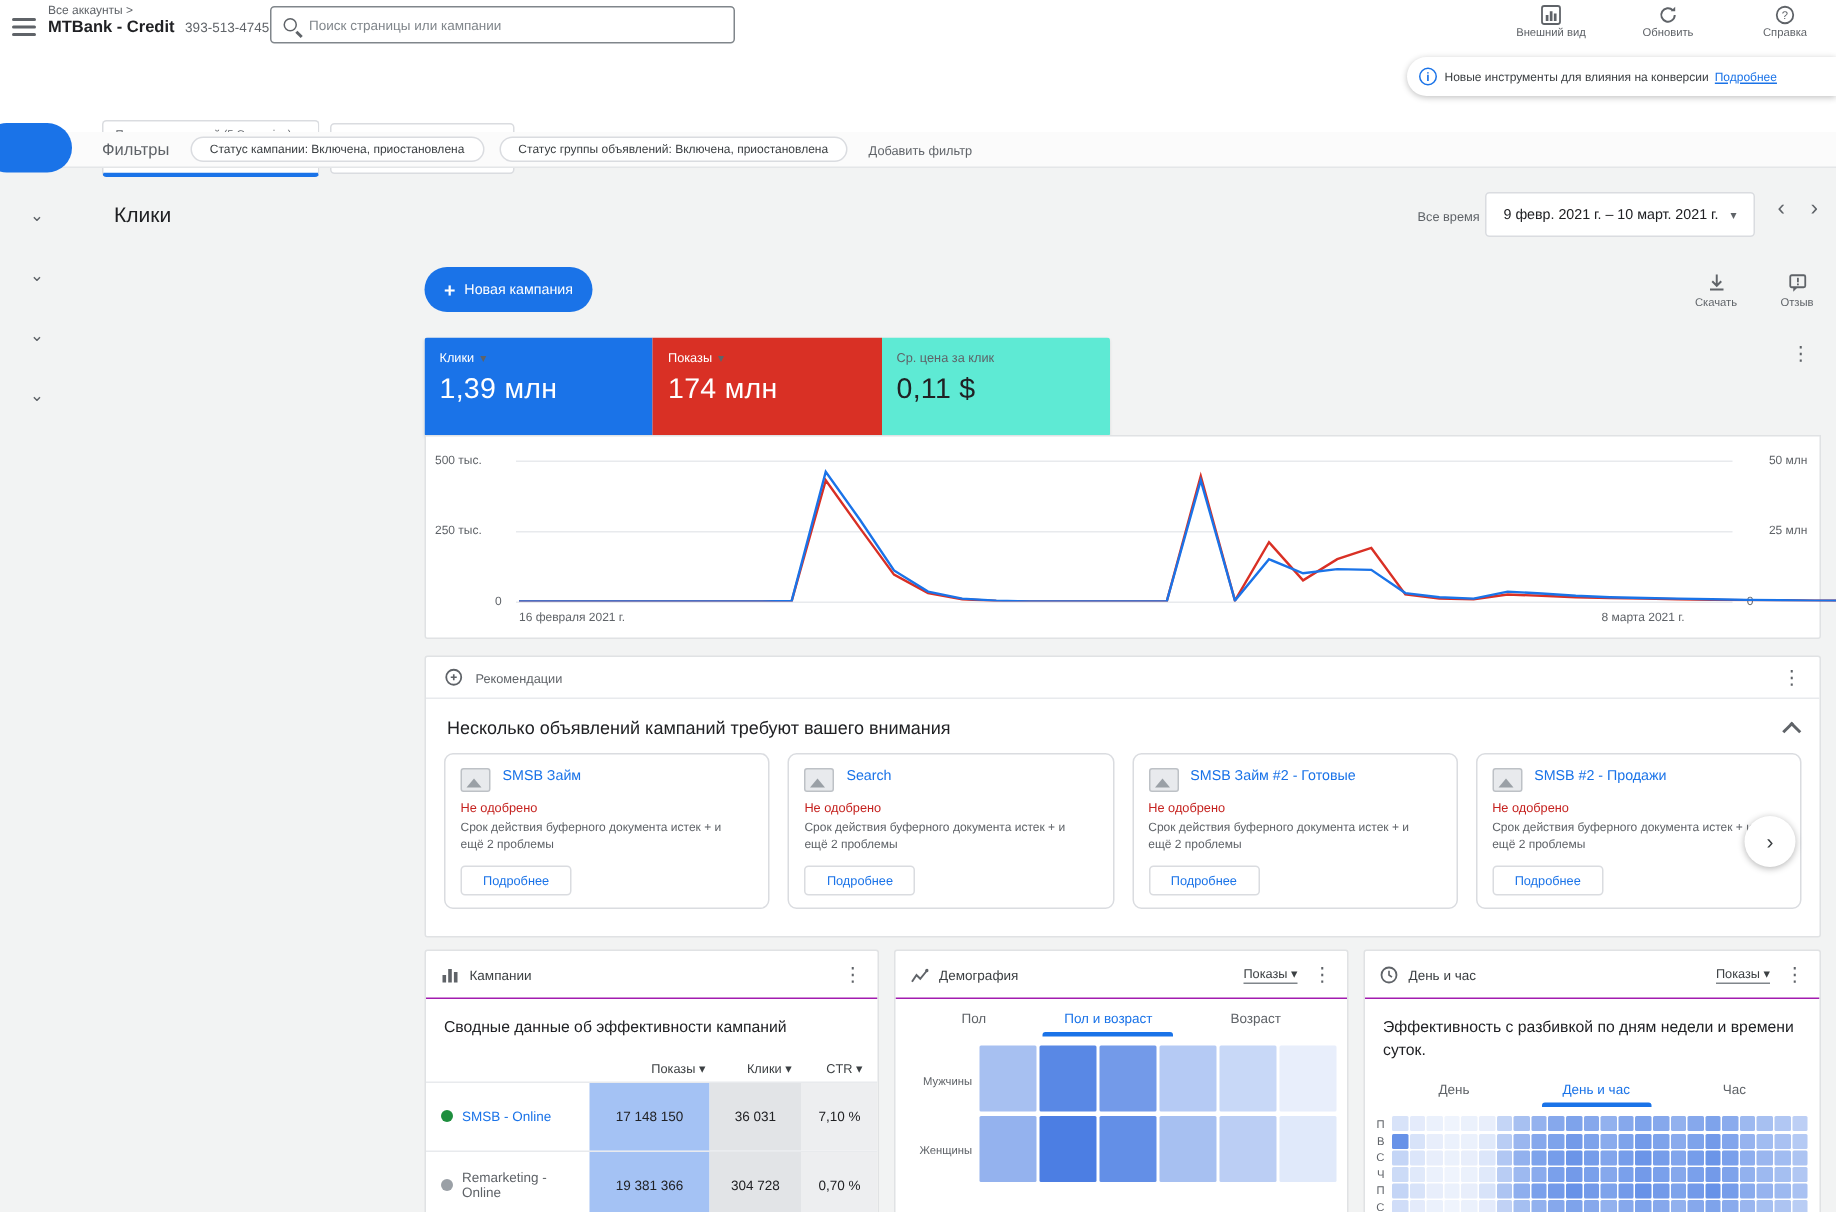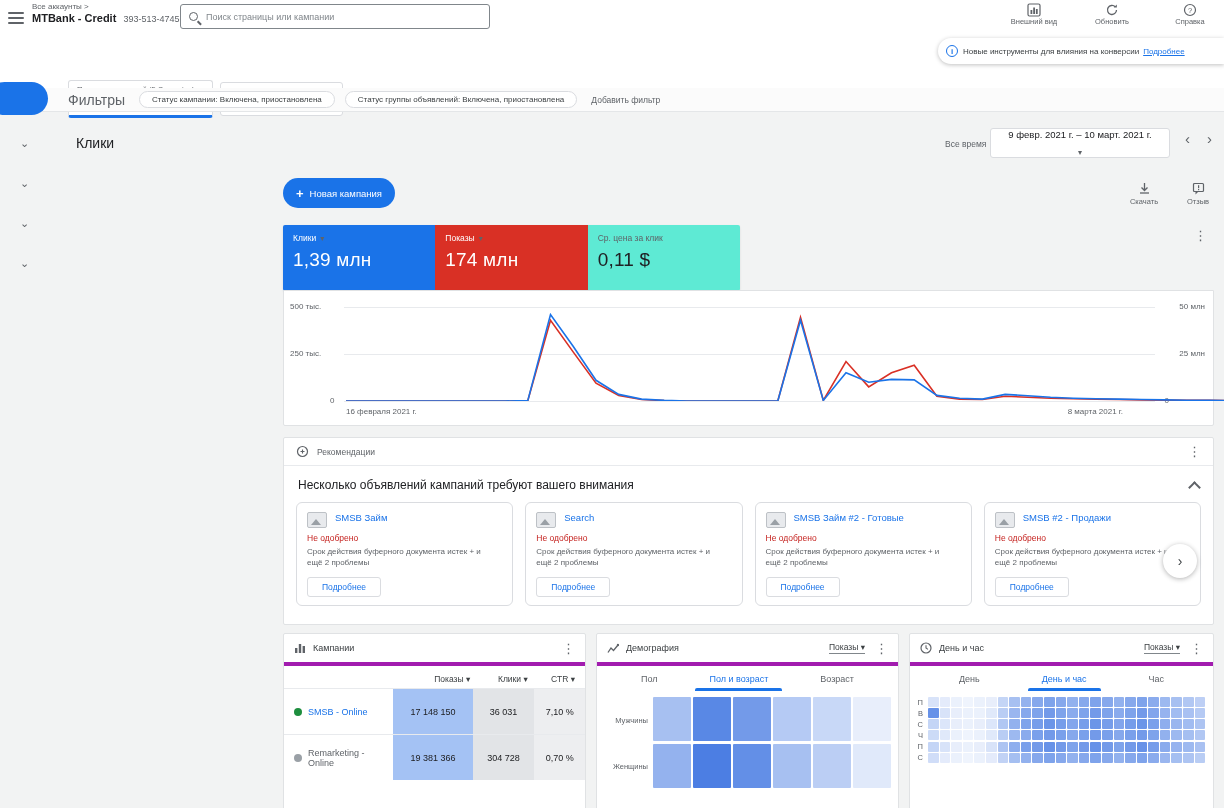--- a/index.html
+++ b/index.html
@@ -38,31 +38,31 @@
   .navpill { position:absolute; left:-12px; top:48px; width:60px; height:33px; background:#1a73e8; border-radius:17px; z-index:2; cursor:pointer; }
   .dd { position:absolute; background:#fff; border:1px solid #dadce0; border-radius:3px; padding:4px 8px; cursor:pointer; }
   .dd .sm { font-size:7.5px; color:#5f6368; white-space:nowrap; }
   .dd .val { font-size:9.5px; color:#202124; margin-top:2px; white-space:nowrap; }
   .dd .ddcaret { position:absolute; right:7px; top:50%; margin-top:-4px; font-size:9px; color:#5f6368; }
   .dd1 { left:68px; top:46px; width:145px; height:38px; border-bottom:3px solid #1a73e8; }
   .dd2 { left:220px; top:48px; width:123px; height:34px; }
 
   
   .filterbar { position:absolute; top:88px; left:0; right:0; height:24px; background:#fbfbfb; border-bottom:1px solid #e4e6e8; display:flex; align-items:center; padding-left:68px; z-index:1; }
-  .filters-lbl { font-size:14px; color:#5f6368; margin-right:14px; }
+  .filters-lbl { font-size:11px; color:#5f6368; margin-right:14px; }
   .chip { border:1px solid #dadce0; border-radius:11px; background:#fff; font-size:8px; color:#3c4043; padding:3px 12px; margin-right:10px; white-space:nowrap; cursor:pointer; }
   .addfilter { font-size:8.5px; color:#5f6368; margin-left:4px; cursor:pointer; }
 
   
   .rail-chev { position:absolute; left:20px; font-size:11px; color:#5f6368; cursor:pointer; }
 
   
   .page-title { position:absolute; left:76px; top:135px; font-size:14px; color:#202124; }
   .date-lbl { position:absolute; left:945px; top:139px; font-size:8.5px; color:#5f6368; }
-  .datebox { position:absolute; left:990px; top:128px; width:180px; height:30px; background:#fff; border:1px solid #dadce0; border-radius:3px; display:flex; align-items:center; justify-content:center; gap:8px; font-size:9.5px; color:#202124; cursor:pointer;flex-direction:column; }
+  .datebox { position:absolute; left:990px; top:128px; width:180px; height:30px; background:#fff; border:1px solid #dadce0; border-radius:3px; display:flex; align-items:center; justify-content:center; gap:8px; font-size:9.5px; color:#202124; cursor:pointer; }
   .date-nav { position:absolute; top:130px; font-size:15px; color:#5f6368; cursor:pointer; }
 
   
   .btn-new { position:absolute; left:283px; top:178px; width:112px; height:30px; border:none; border-radius:15px; background:#1a73e8; color:#fff; font-size:9.5px; font-family:inherit; cursor:pointer; display:flex; align-items:center; justify-content:center; gap:6px; }
   .btn-new .plus { font-size:13px; font-weight:bold; }
   .mini-act { position:absolute; top:182px; width:44px; text-align:center; cursor:pointer; }
   .mini-act svg { display:block; margin:0 auto; }
   .mini-act .lbl { font-size:7.5px; color:#5f6368; margin-top:2px; }
   .kebab { font-size:13px; color:#5f6368; letter-spacing:0; cursor:pointer; }
 
@@ -98,21 +98,21 @@
   .rec-img { width:20px; height:16px; background:#e8eaed; border:1px solid #bdc1c6; border-radius:2px; position:relative; flex:0 0 auto; }
   .rec-img::after { content:""; position:absolute; left:3px; bottom:2px; border-left:5px solid transparent; border-right:5px solid transparent; border-bottom:6px solid #9aa0a6; }
   .rec-title { font-size:9.5px; color:#1a73e8; cursor:pointer; }
   .rec-status { font-size:8.5px; color:#c5221f; margin-top:5px; }
   .rec-desc { font-size:8px; color:#5f6368; margin-top:4px; line-height:1.35; width:190px; }
   .rec-btn { position:absolute; left:10px; bottom:8px; border:1px solid #dadce0; background:#fff; border-radius:3px; color:#1a73e8; font-size:8.5px; font-family:inherit; padding:4px 14px; cursor:pointer; }
   .next-btn { position:absolute; left:879px; top:106px; width:34px; height:34px; border-radius:50%; background:#fff; box-shadow:0 1px 5px rgba(0,0,0,.3); border:none; font-size:14px; color:#3c4043; cursor:pointer; z-index:3; }
 
   
   .bcard { position:absolute; top:633px; height:200px; background:#fff; border:1px solid #e0e2e4; border-radius:2px 2px 0 0; overflow:hidden; }
-  .bhead { height:32px; border-bottom:4px solid #a21caf; display:flex; align-items:center; padding:0 10px; }
+  .bhead { height:32px; border-bottom:1px solid #a21caf; display:flex; align-items:center; padding:0 10px; }
   .bhead .blbl { font-size:9px; color:#3c4043; margin-left:7px; }
   .bhead .right { margin-left:auto; display:flex; align-items:center; gap:10px; }
   .bhead .metric-dd { font-size:8.5px; color:#3c4043; border-bottom:1px solid #80868b; padding-bottom:1px; cursor:pointer; }
   .bsub { font-size:10.5px; color:#202124; padding:12px 12px 6px 12px; line-height:1.4; }
   .tabs { display:flex; justify-content:space-around; padding:4px 18px 0 18px; }
   .tab { font-size:9px; color:#5f6368; padding:4px 6px 7px 6px; cursor:pointer; position:relative; }
   .tab.active { color:#1a73e8; }
   .tab.active::after { content:""; position:absolute; left:-8px; right:-8px; bottom:0; height:3px; background:#1a73e8; border-radius:2px 2px 0 0; }
 
   
@@ -339,20 +339,21 @@
     <svg width="12" height="12" viewBox="0 0 12 12">
         <rect x="1" y="6" width="2.4" height="5" fill="#5f6368"></rect>
         <rect x="4.8" y="2" width="2.4" height="9" fill="#5f6368"></rect>
         <rect x="8.6" y="4" width="2.4" height="7" fill="#5f6368"></rect>
       </svg>
     <span class="blbl">Кампании</span>
     <span class="right">
         <span class="kebab">⋮</span>
       </span>
   </div>
+  <div class="bsub">Сводные данные об эффективности кампаний</div>
   <div class="ctable" id="ctable">
       <div class="ct-hrow">
         <span style="width: 110px;"></span>
         <span class="ct-h" style="width: 80px;">Показы ▾</span>
         <span class="ct-h" style="width: 62px;">Клики ▾</span>
         <span class="ct-h" style="width: 51px;">CTR ▾</span>
       </div>
       <div class="ct-row">
         <div class="ct-name" style="width: 110px;">
           <span class="ct-dot" style="background: rgb(30, 142, 62);"></span>
@@ -418,20 +419,21 @@
     <svg width="12" height="12" viewBox="0 0 12 12">
         <circle cx="6" cy="6" r="5" stroke="#5f6368" stroke-width="1.2" fill="none"></circle>
         <path d="M6 3.2V6l2 1.4" stroke="#5f6368" stroke-width="1.1" fill="none"></path>
       </svg>
     <span class="blbl">День и час</span>
     <span class="right">
       <span class="metric-dd"><span>Показы</span> ▾</span>
       <span class="kebab">⋮</span>
     </span>
   </div>
+  <div class="bsub">Эффективность с разбивкой по дням недели и времени суток.</div>
   <div class="tabs" id="dayTabs">
       <span class="tab">День</span>
       <span class="tab active">День и час</span>
       <span class="tab">Час</span>
     </div>
   <div class="hm-wrap" id="dayHeatmap">
       <div class="hm-rowlbls">
         <div class="hm-rowlbl" style="height: 11px; width: 12px;">П</div>
         <div class="hm-rowlbl" style="height: 11px; width: 12px;">В</div>
         <div class="hm-rowlbl" style="height: 11px; width: 12px;">С</div>

